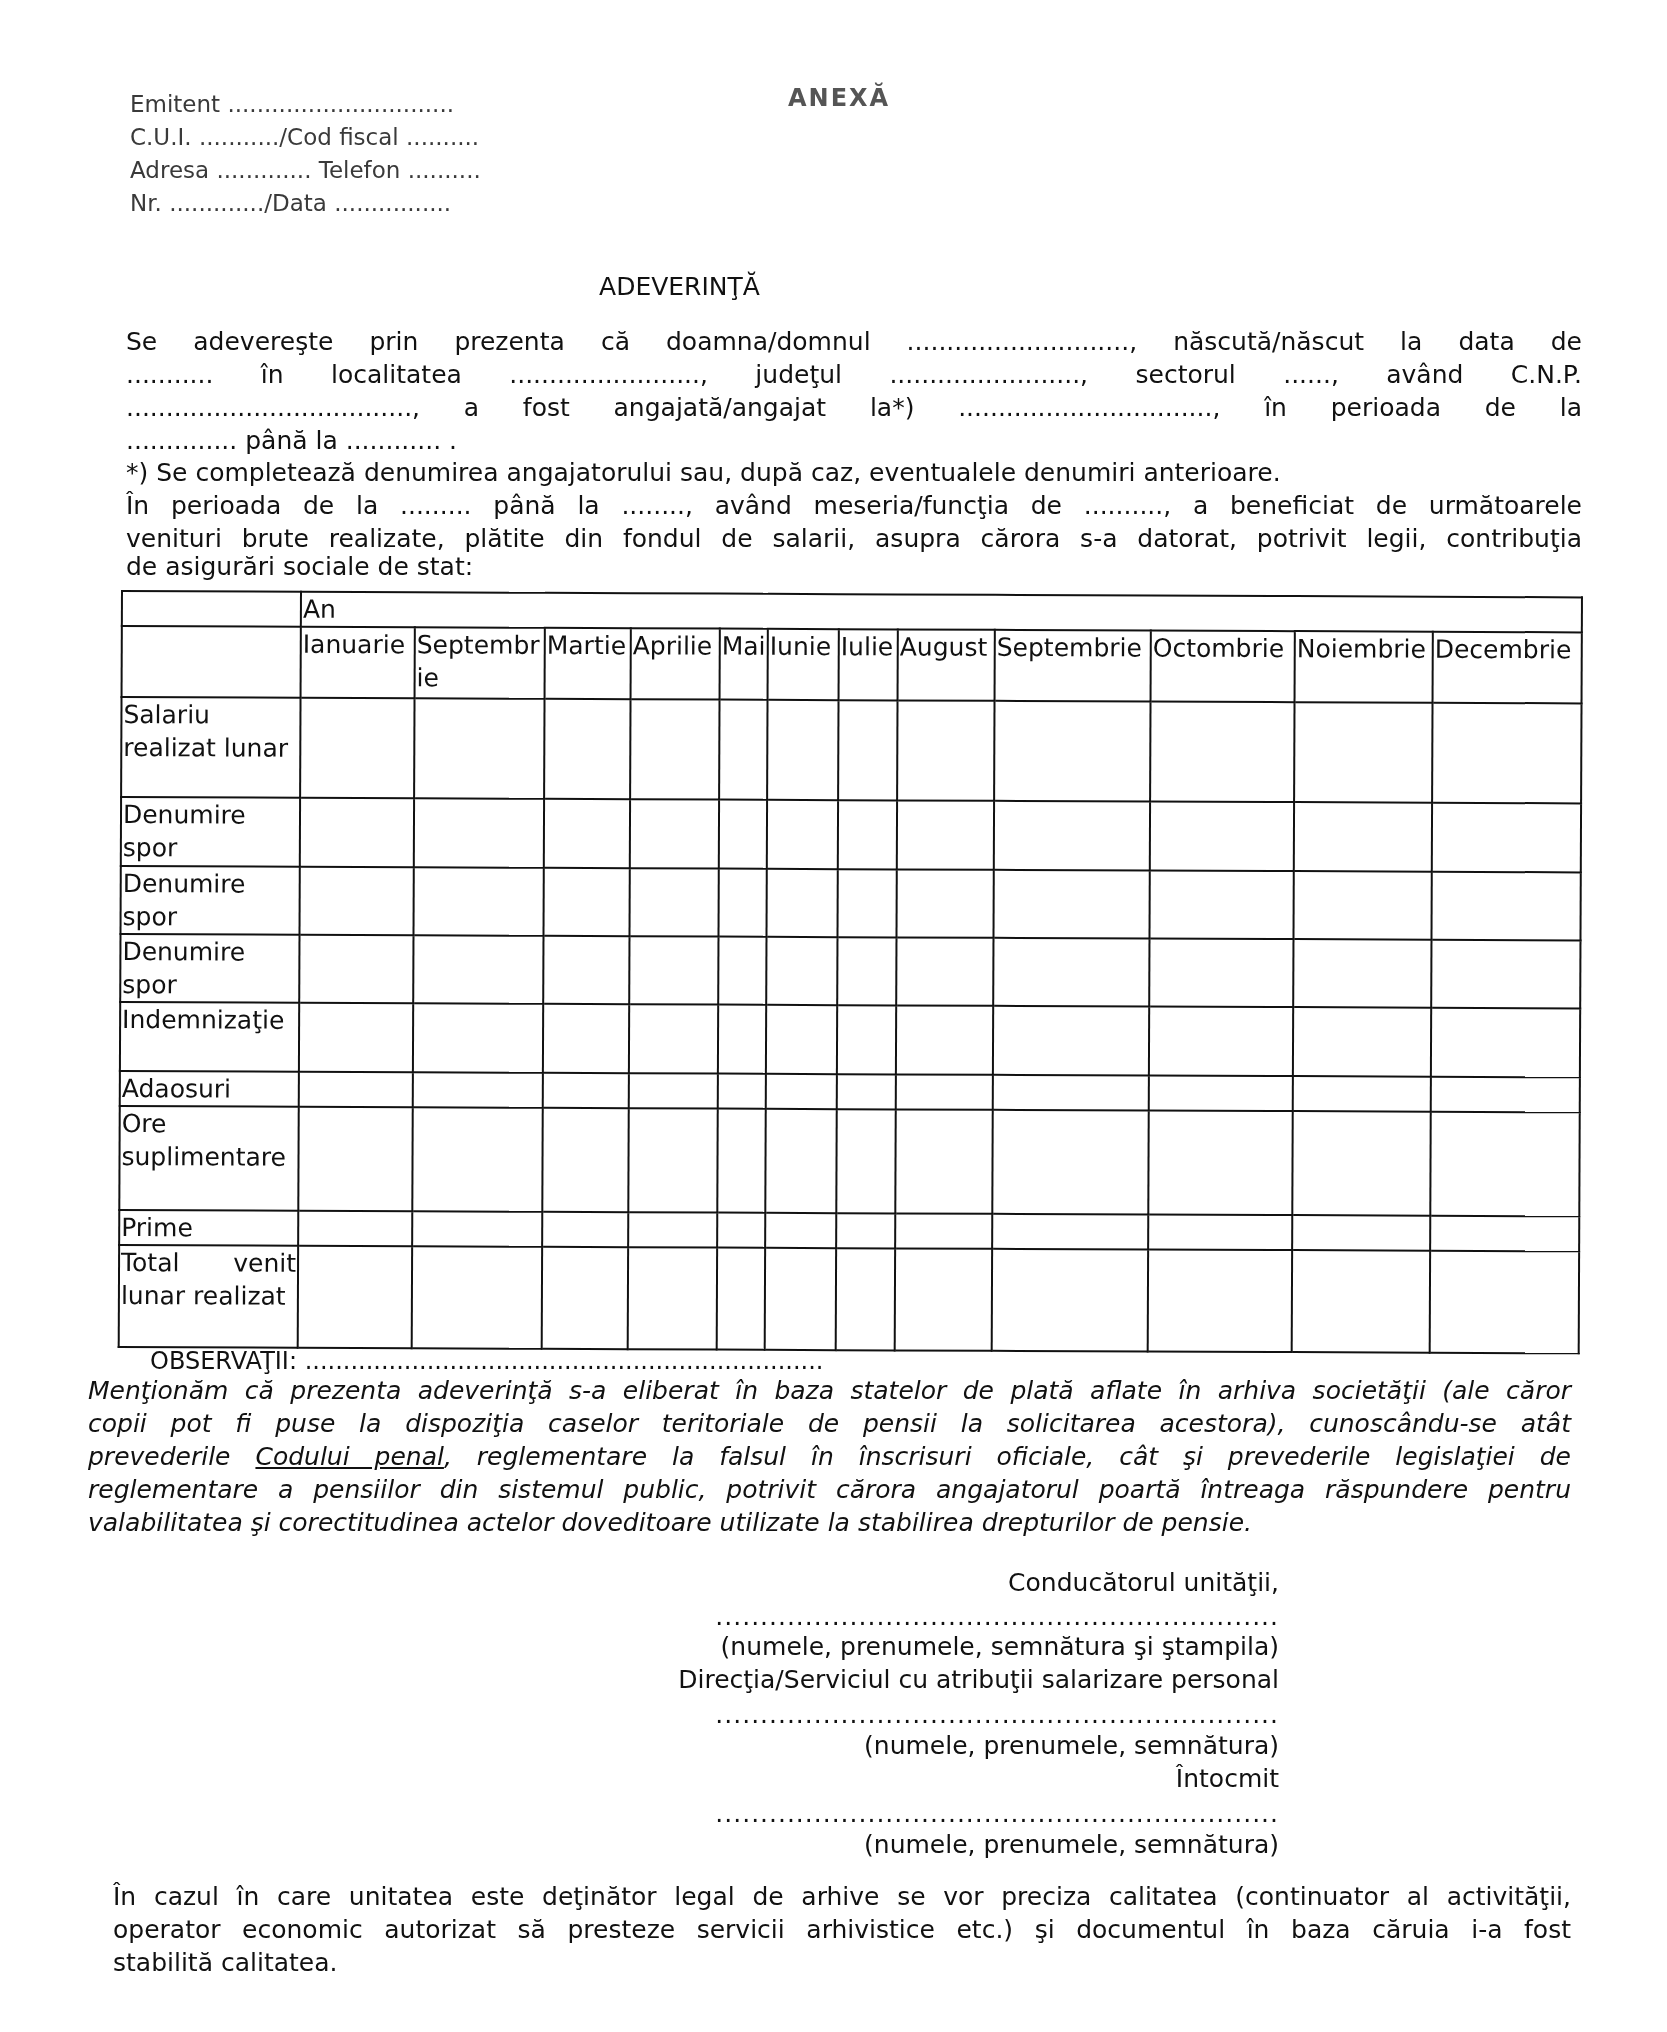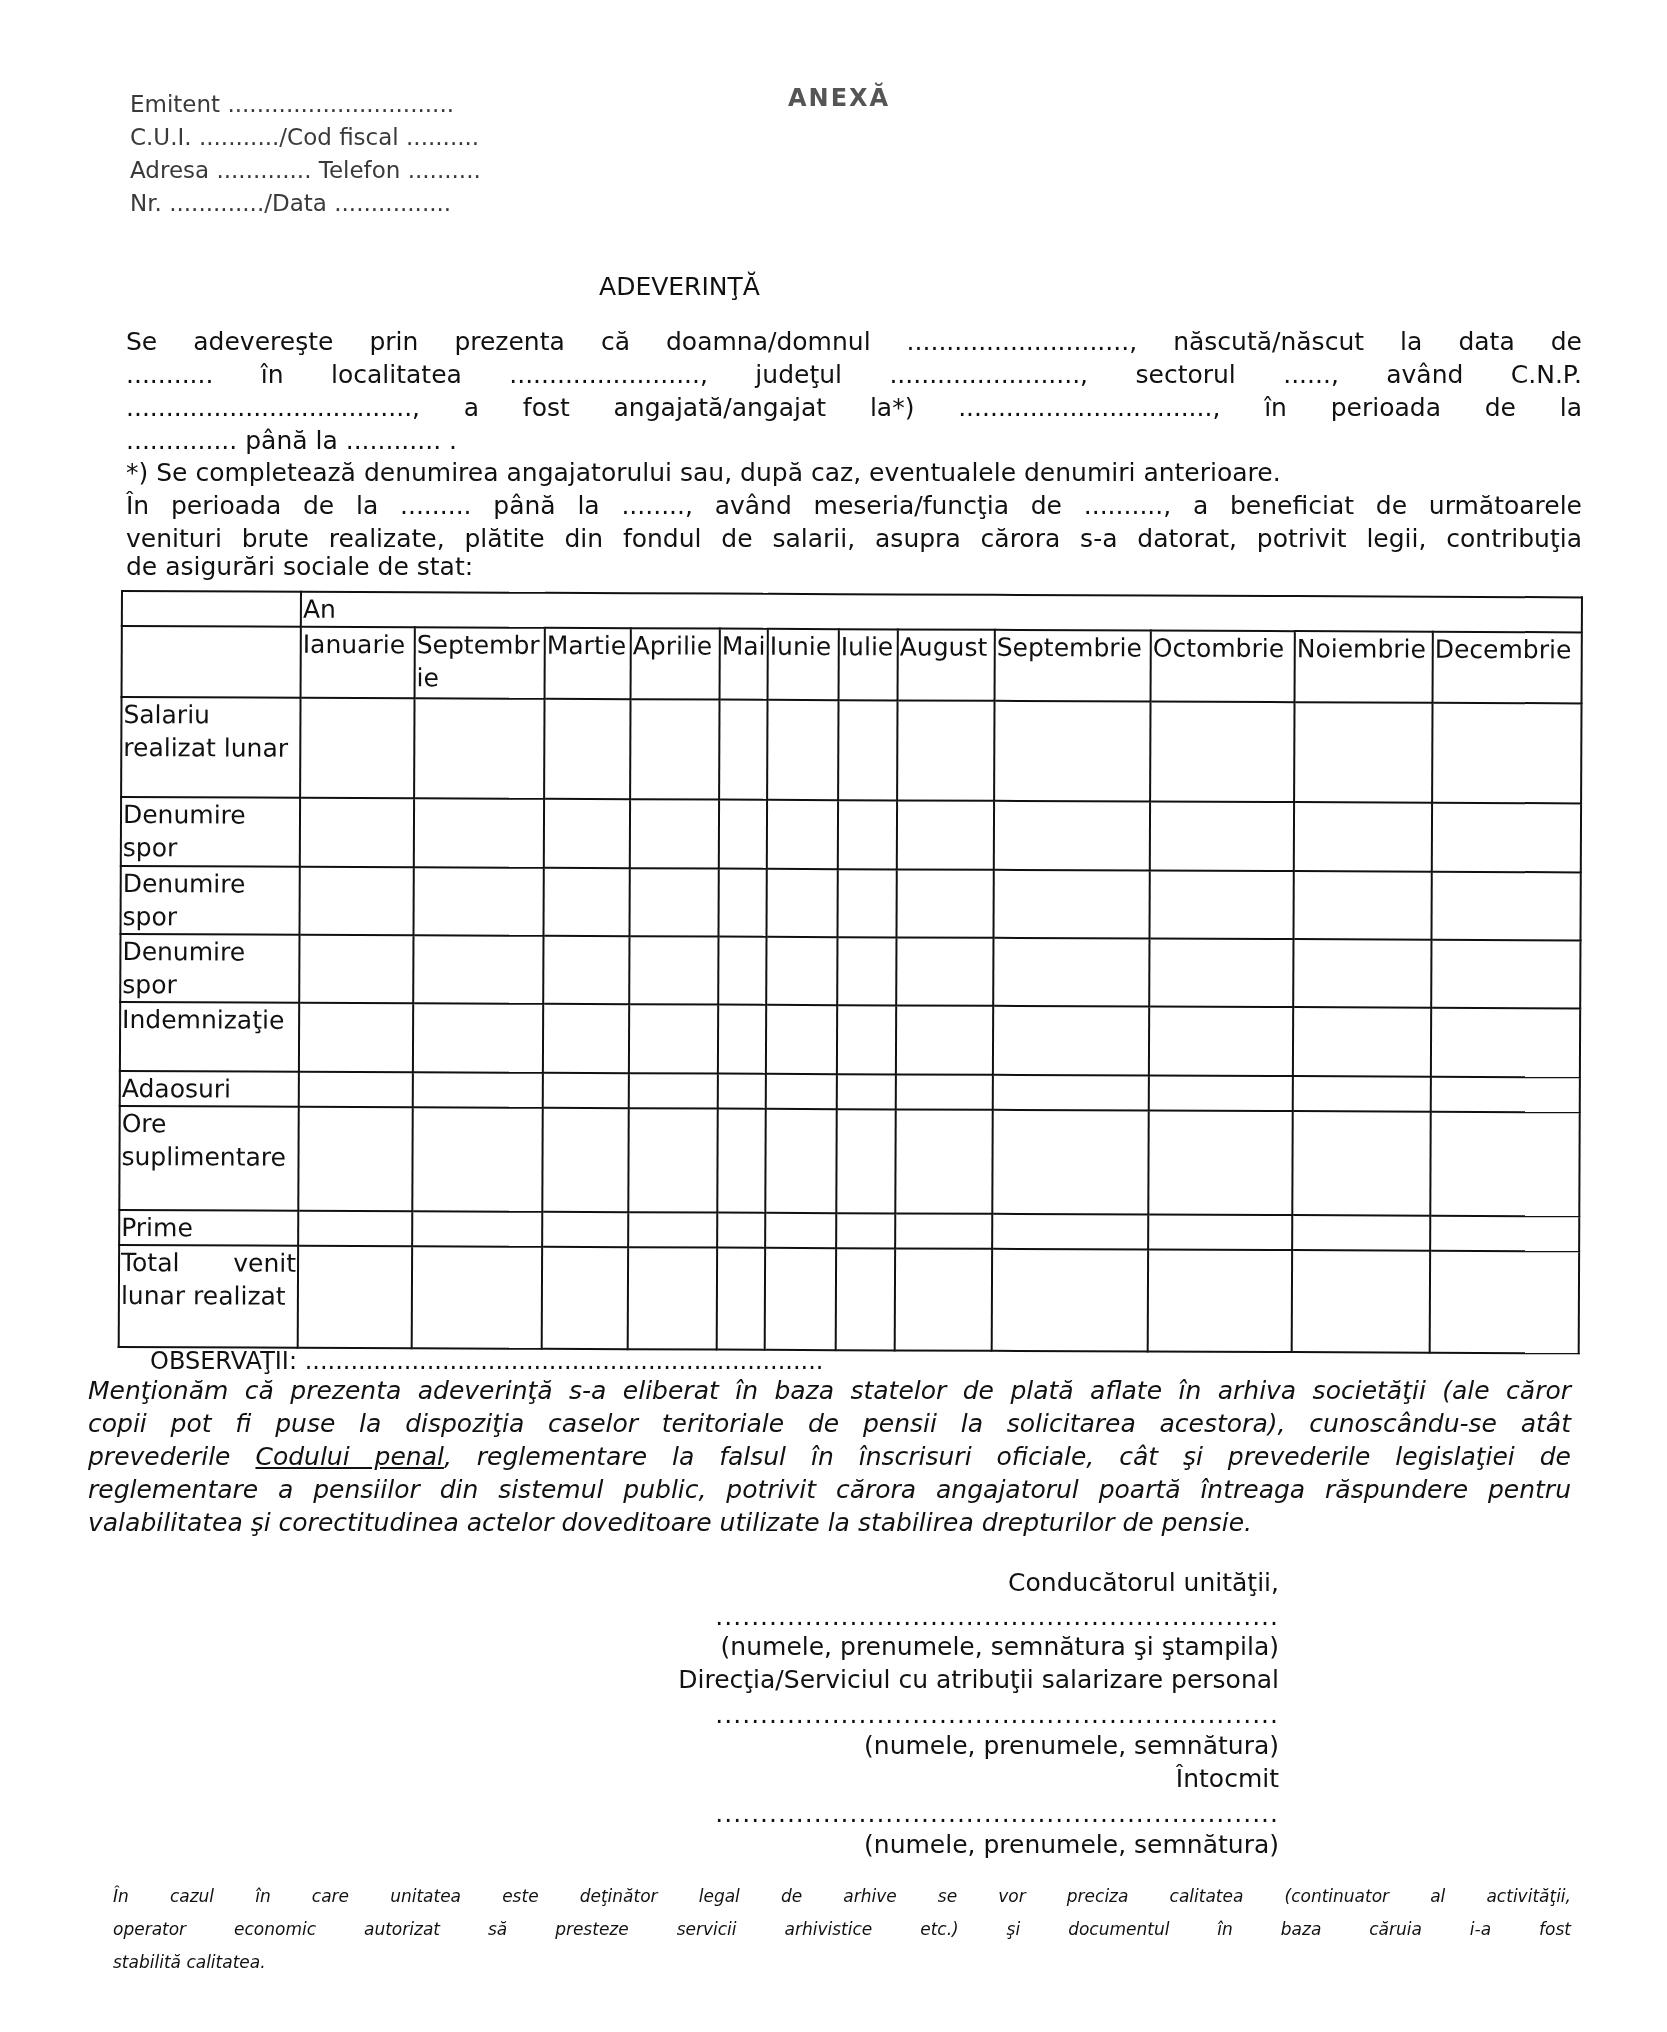--- a/index.html
+++ b/index.html
@@ -24,22 +24,22 @@
 
   #obs { left: 150px; top: 1347px; font-size: 24px; }
   .lower { position: absolute; left: 88px; width: 1483px; font-size: 25px; line-height: 33px;
            text-align: justify; text-align-last: justify; white-space: nowrap; font-style: italic; }
   .lower.last { text-align-last: left; }
   .u { text-decoration: underline; }
 
   .sig { position: absolute; left: 433px; width: 846px; text-align: right; font-size: 25px; line-height: 33px; white-space: nowrap; }
   .dots { letter-spacing: 1px; }
 
-  .bottom { position: absolute; left: 113px; width: 1458px; font-size: 17px; line-height: 33px;
-            text-align: justify; text-align-last: justify; white-space: nowrap; font-style: italic; }
+  .bottom { position: absolute; left: 113px; width: 1458px; font-size: 25px; line-height: 33px;
+            text-align: justify; text-align-last: justify; white-space: nowrap; }
   .bottom.last { text-align-last: left; }
 </style>
 </head>
 <body>
 
 <div class="abs" id="anexa">ANEXĂ</div>
 
 <div>
   <div class="abs hdr gray" style="top:88px">Emitent ...............................</div>
   <div class="abs hdr gray" style="top:121px">C.U.I. .........../Cod fiscal ..........</div>

